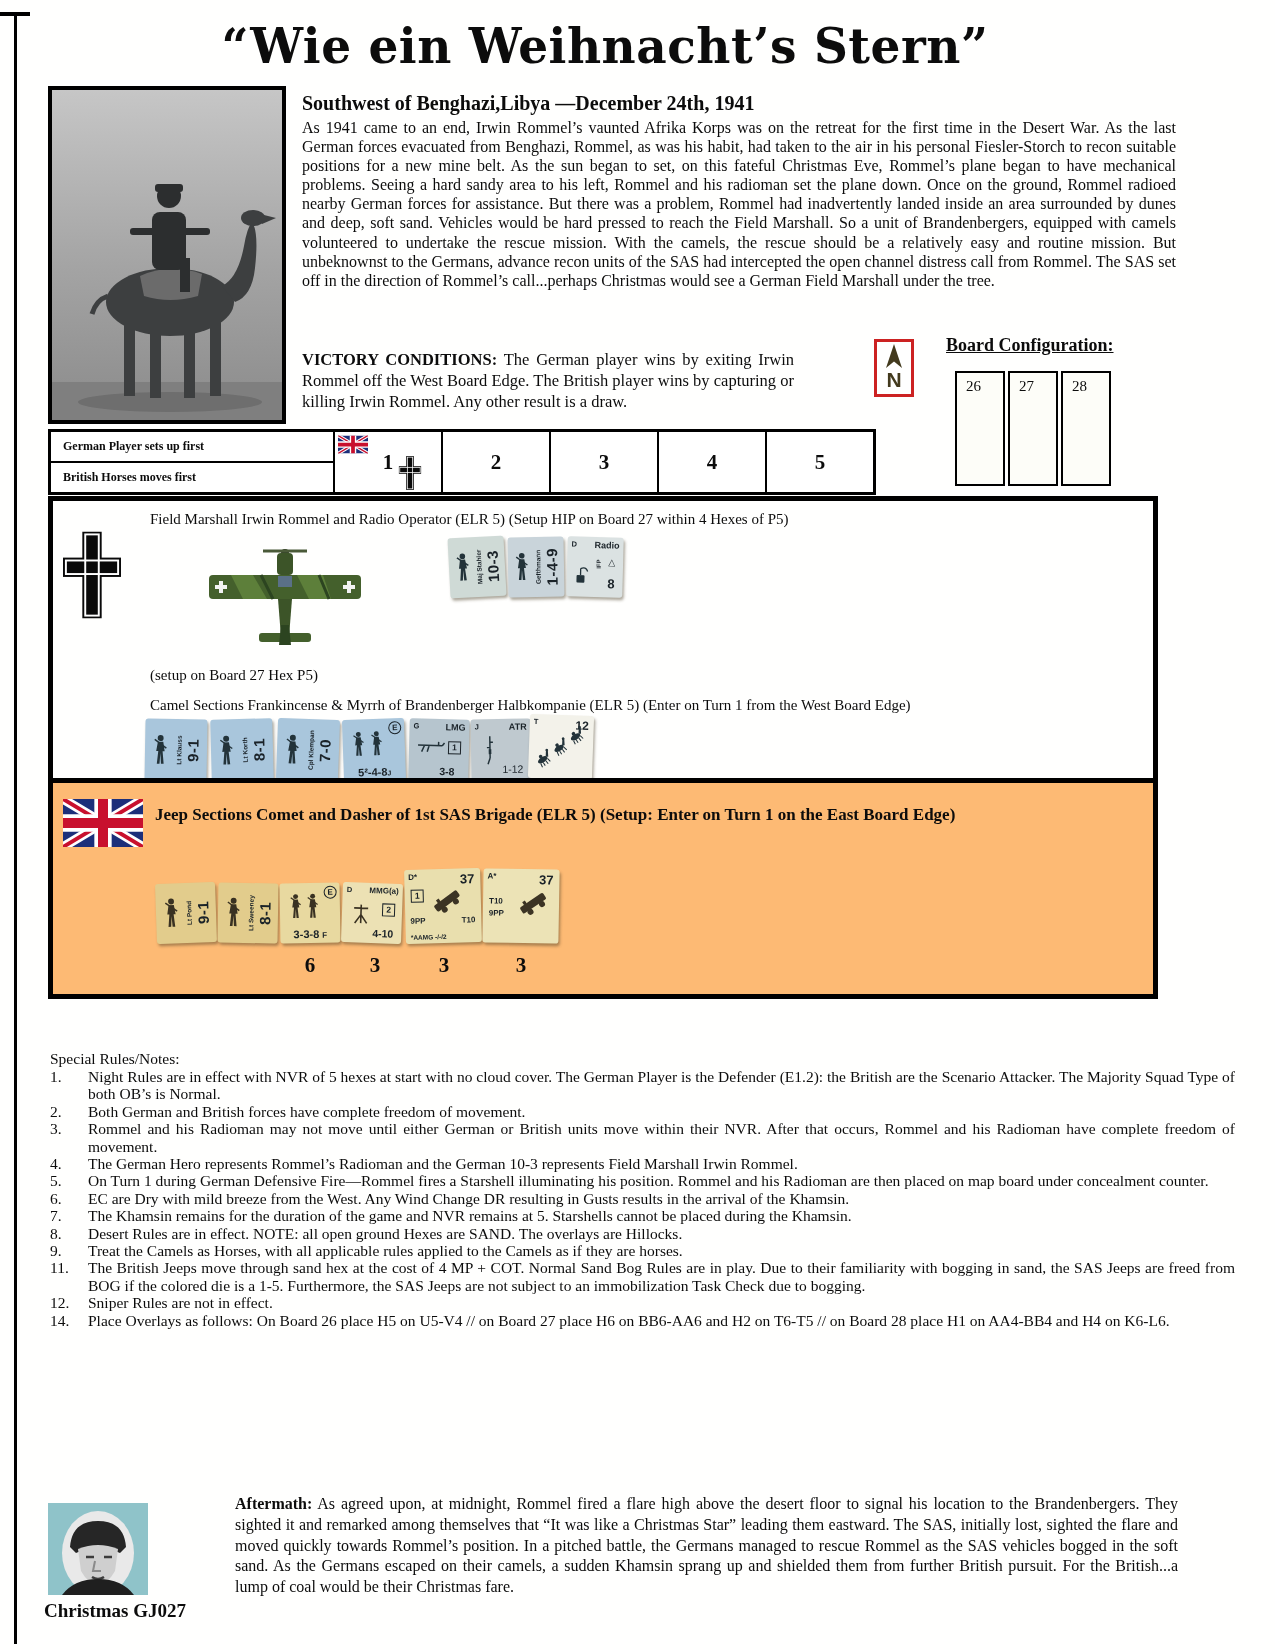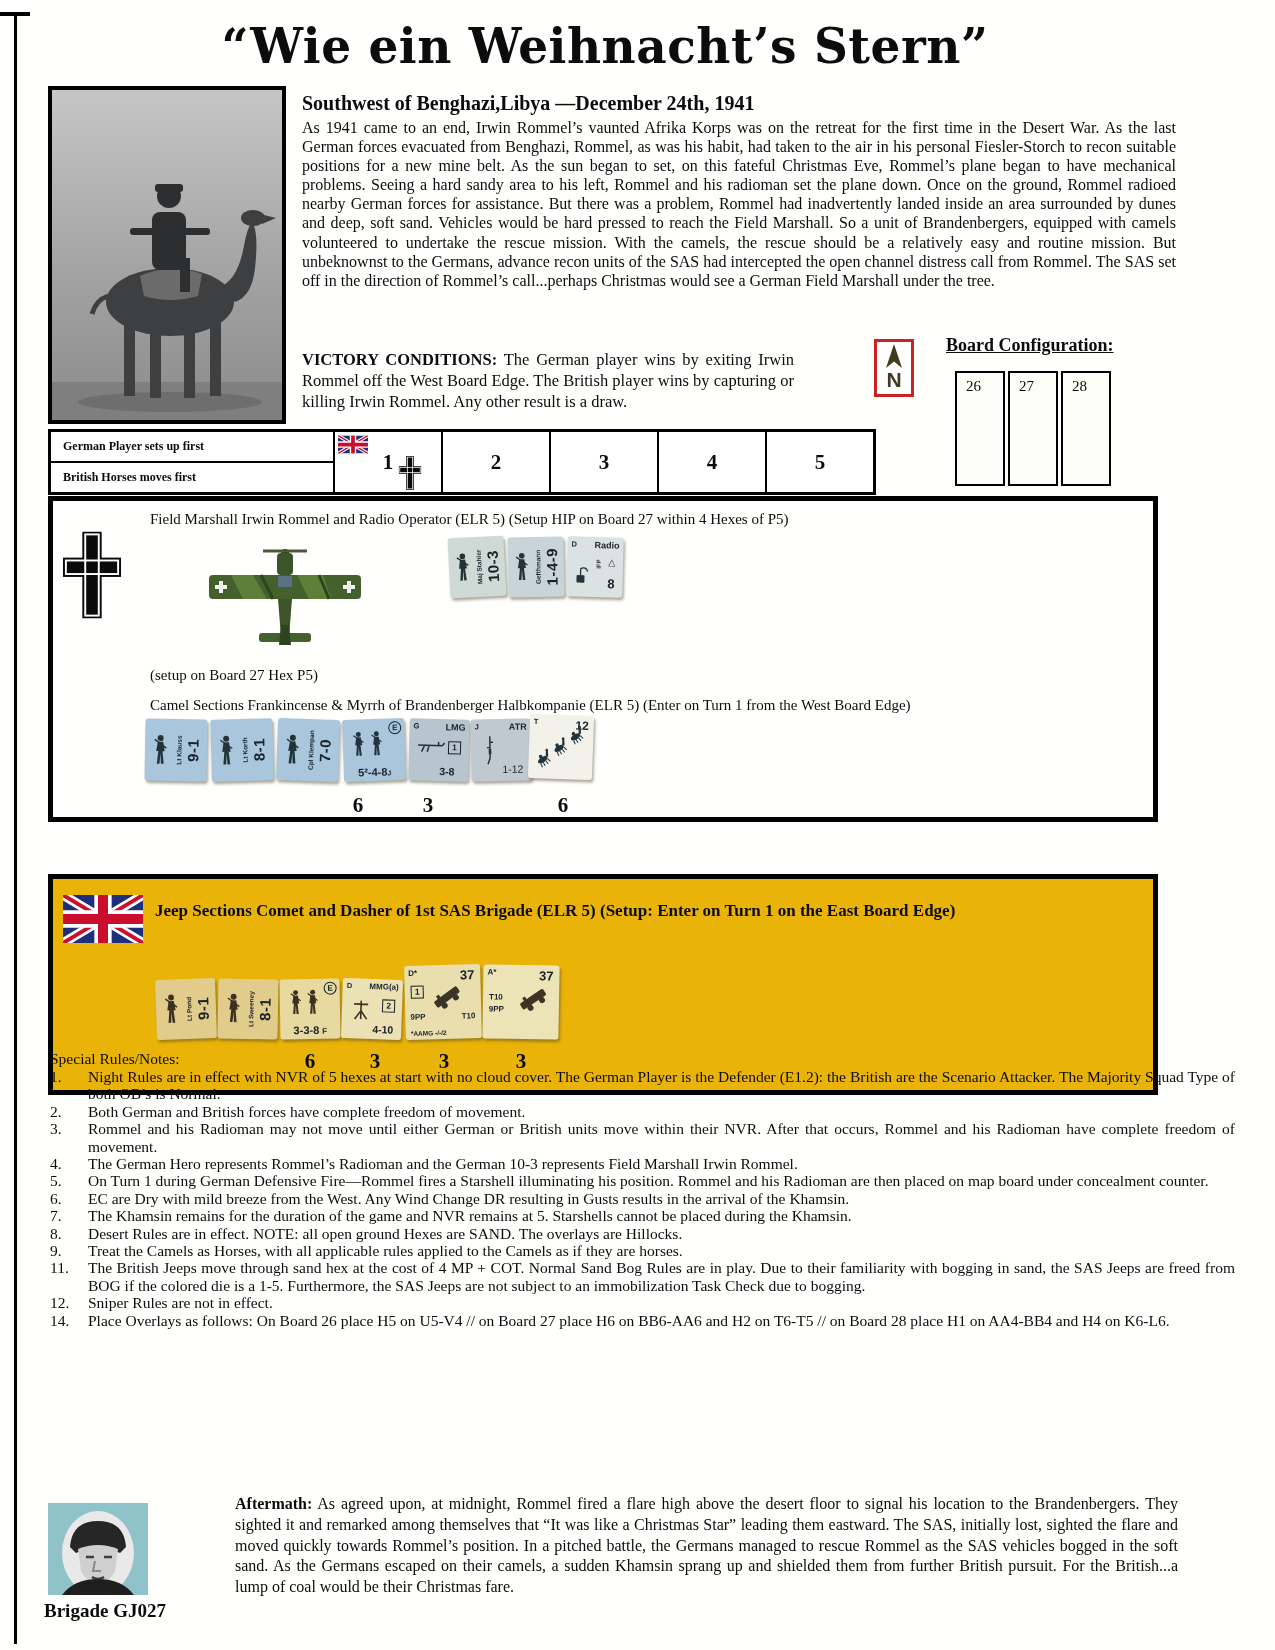--- a/index.html
+++ b/index.html
@@ -33,21 +33,21 @@
   #tt-head{width:282px;border-right:2px solid #000;display:flex;flex-direction:column;}
   .trow{height:50%;display:flex;align-items:center;padding-left:12px;font-weight:bold;font-size:12px;}
   .trow.first{border-bottom:2px solid #000;}
   .tcell{flex:1;border-left:2px solid #000;position:relative;display:flex;align-items:center;justify-content:center;
          font-weight:bold;font-size:21px;}
   .tcell.c1{border-left:none;}
   #tt-flag{position:absolute;left:3px;top:3px;width:30px;height:19px;}
   #tt-cross{position:absolute;left:62px;top:24px;width:26px;height:34px;z-index:3;}
   
   #gbox{left:48px;top:496px;width:1100px;height:316px;border:5px solid #000;background:#fffffe;}
-  #bbox{left:48px;top:874px;width:1100px;height:211px;border:5px solid #000;background:#eab308;}
+  #bbox{left:48px;top:778px;width:1100px;height:211px;border:5px solid #000;background:#fdba74;}
   .obline{font-size:15px;}
   .obline.bold{font-weight:bold;font-size:17px;}
   .qty{width:44px;text-align:center;font-weight:bold;font-size:21px;}
   
   .ctr{position:absolute;border-radius:3px;box-shadow:1.5px 2.5px 3px rgba(70,60,35,.45);
        font-family:"Liberation Sans",sans-serif;color:#1a2228;box-sizing:border-box;}
   .cname{position:absolute;left:30px;top:50%;transform:translate(-50%,-50%) rotate(-90deg);
          font-size:6.5px;font-weight:bold;white-space:nowrap;}
   .cval{position:absolute;left:44px;top:50%;transform:translate(-50%,-50%) rotate(-90deg);
         font-weight:bold;font-size:15px;white-space:nowrap;letter-spacing:.5px;}
@@ -453,16 +453,16 @@
     <svg width="100" height="92" viewBox="0 0 100 92">
       <rect width="100" height="92" fill="#8fc3c9"></rect>
       <ellipse cx="50" cy="50" rx="36" ry="42" fill="#e9e9e9"></ellipse>
       <path d="M22 44 q2 -26 28 -26 q26 0 28 26 l-6 6 q-22 -10 -44 0 z" fill="#262626"></path>
       <path d="M30 46 q20 -8 40 0 l-3 22 q-8 14 -17 14 q-9 0 -17 -14 z" fill="#cfcfcf"></path>
       <path d="M38 54 h8 M56 54 h8 M44 74 q6 4 12 0" stroke="#3c3c3c" stroke-width="2.4" fill="none"></path>
       <path d="M47 58 l-2 10 h8" stroke="#8a8a8a" stroke-width="2" fill="none"></path>
       <path d="M14 92 q12 -16 36 -16 q24 0 36 16 z" fill="#1f1f1f"></path>
     </svg>
   </div>
-  <div class="abs" id="scen-id">Brigade GJ027</div>
+  <div class="abs" id="scen-id">Christmas GJ027</div>
   <div class="abs" id="aftermath"><span class="blabel">Aftermath:</span><span> As agreed upon, at midnight, Rommel fired a flare high above the desert floor to signal his location to the Brandenbergers. They sighted it and remarked among themselves that “It was like a Christmas Star” leading them eastward. The SAS, initially lost, sighted the flare and moved quickly towards Rommel’s position. In a pitched battle, the Germans managed to rescue Rommel as the SAS vehicles bogged in the soft sand. As the Germans escaped on their camels, a sudden Khamsin sprang up and shielded them from further British pursuit. For the British...a lump of coal would be their Christmas fare.</span></div>
 
 </div>
 
 </body></html>

